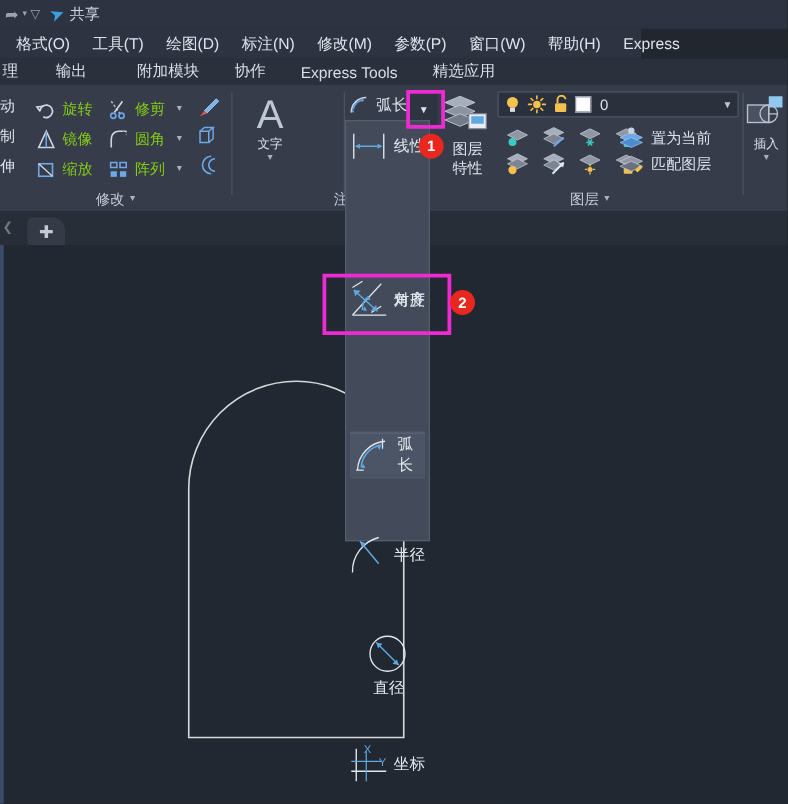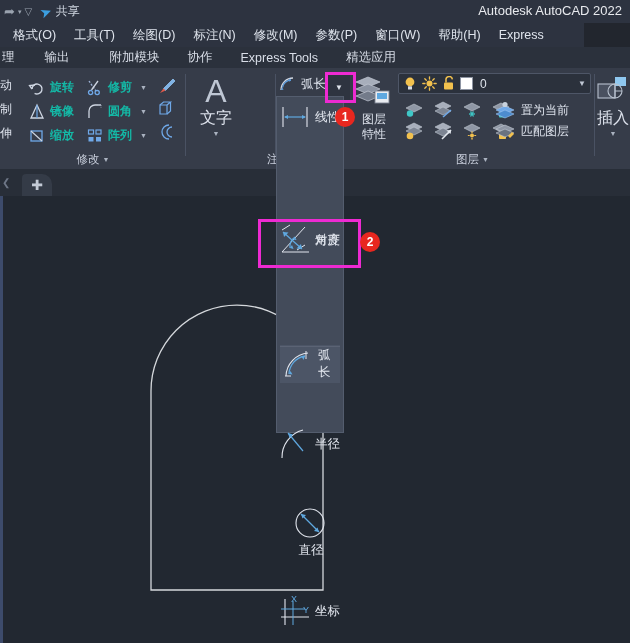--- a/index.html
+++ b/index.html
@@ -28,21 +28,21 @@
   .share-ico { color: #3c9fe0; font-size: 14px; transform: rotate(-20deg); display:inline-block; }
   .share-label { color: #cfd6e0; font-size: 12px; }
   .app-title {
     position: absolute; right: 8px; top: 3px;
     color: #e8eaee; font-size: 13px;
     font-family: "Liberation Sans", sans-serif;
   }
 
   
   .menubar {
-    position: absolute; left: 0; top: 23px; width: 584px; height: 24px;
+    position: absolute; left: 0; top: 23px; width: 513px; height: 24px;
     background: #2d3340;
     display: flex; align-items: center;
   }
   .menu-item {
     color: #dfe4ec; font-size: 12.5px; padding: 0 9px;
     white-space: nowrap; cursor: default;
   }
 
   
   .ribbon-tabs {
@@ -69,30 +69,30 @@
     text-align: center; color: #c8cedb; font-size: 11.5px;
   }
   .panel-title .tri { font-size: 7px; color: #aab2c0; margin-left: 3px; vertical-align: middle;}
 
   
   .mod-row { position: absolute; display: flex; align-items: center; height: 25px; }
   .tool {
     display: flex; align-items: center; gap: 4px; height: 24px;
     padding: 0 2px;
   }
-  .tool-label { color: #14b8a6; font-size: 12px; white-space: nowrap; font-weight: bold; }
+  .tool-label { color: #84cc16; font-size: 12px; white-space: nowrap; }
   .tool-caret { color: #aab2c0; font-size: 7px; margin-left: 4px; }
   .icon-svg { display:block; }
 
   
   .bigbtn {
     position: absolute; display: flex; flex-direction: column;
     align-items: center; width: 46px;
   }
-  .bigbtn .blabel { color: #dde2ec; font-size: 16px; margin-top: 2px; }
+  .bigbtn .blabel { color: #dde2ec; font-size: 10px; margin-top: 2px; }
   .bigbtn .bcaret { color: #aab2c0; font-size: 7px; margin-top: 1px; }
 
   
   .layer-combo {
     position: absolute; display: flex; align-items: center;
     background: #2b313c; border: 1px solid #4e5667; border-radius: 2px;
     height: 21px; padding: 0 4px; gap: 5px;
   }
   .layer-combo .lname { color: #dfe4ec; font-size: 12px; margin-left: 2px; }
   .layer-combo .dd { margin-left: auto; color: #c0c7d4; font-size: 8px; }
@@ -158,21 +158,20 @@
   <div class="titlebar">
     <div class="qat">
       <span class="qat-ico">➦</span>
       <span class="qat-caret">▾</span>
       <span class="qat-caret" style="font-size:10px;">▽</span>
     </div>
     <div class="share-wrap">
       <span class="share-ico">➤</span>
       <span class="share-label">共享</span>
     </div>
-    <div class="app-title">Autodesk AutoCAD 2022</div>
   </div>
 
   <div class="menubar">
     <div class="menu-item" style="margin-left:4px;">格式(O)</div>
     <div class="menu-item">工具(T)</div>
     <div class="menu-item">绘图(D)</div>
     <div class="menu-item">标注(N)</div>
     <div class="menu-item">修改(M)</div>
     <div class="menu-item">参数(P)</div>
     <div class="menu-item">窗口(W)</div>

